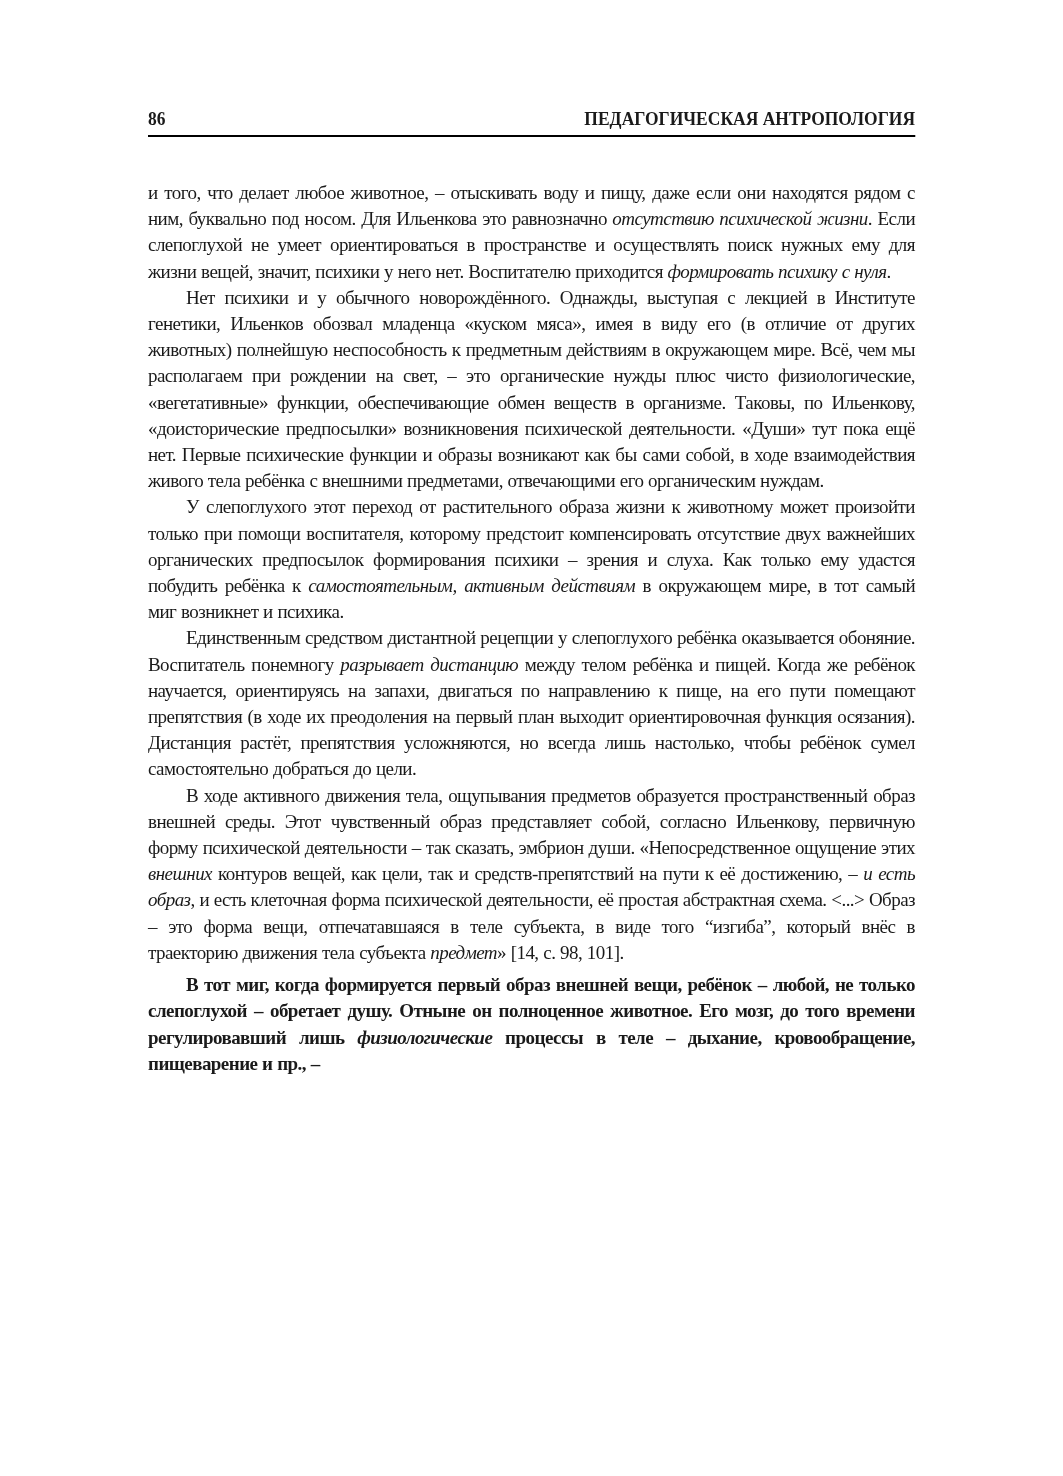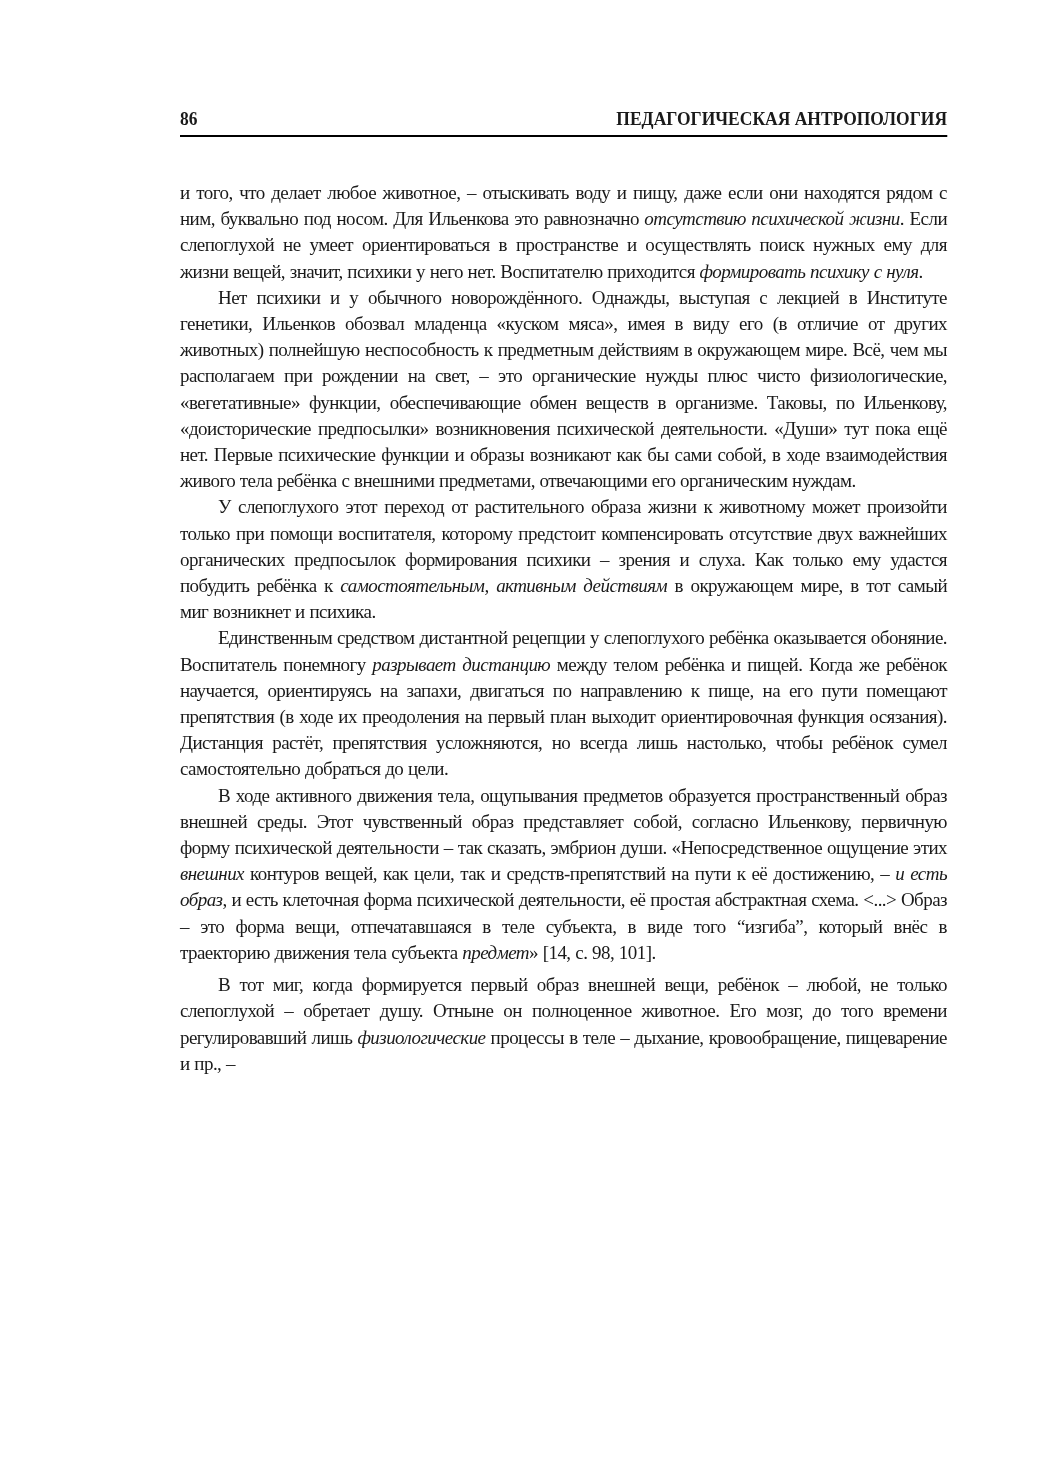--- a/index.html
+++ b/index.html
@@ -1,33 +1,33 @@
 <!DOCTYPE html>
 <html><head>
 <meta charset="utf-8">
 <style>
   html, body { margin: 0; padding: 0; background: #ffffff; }
   body { width: 1063px; height: 1476px; position: relative; overflow: hidden; }
   .page {
     position: absolute; left: 148px; top: 108px; width: 767px;
-    font-family: "Liberation Serif", serif; color: #1a1a1a; margin-left: 32px;
+    font-family: "Liberation Serif", serif; color: #1a1a1a;
   }
   .header {
     display: flex; justify-content: space-between; align-items: flex-end;
     font-weight: bold; font-size: 19px; line-height: 22px;
     padding-bottom: 5px; border-bottom: 2px solid #000;
     transform: scaleX(0.92); transform-origin: left bottom; width: 108.7%;
   }
   .body-text { margin-top: 43px; font-size: 19px; line-height: 26.2px; }
   .body-text p {
     margin: 0; text-align: justify; text-align-last: left;
     letter-spacing: -0.55px; word-spacing: 0.5px;
   }
   .body-text p.indent { text-indent: 38px; }
-  .body-text p.gap { margin-top: 6px; }
+  .body-text p.gap { margin-top: 6px; font-weight: bold; }
   em { font-style: italic; }
 </style>
 </head>
 <body>
 
 <div class="page">
   <div class="header">
     <span>86</span>
     <span>ПЕДАГОГИЧЕСКАЯ АНТРОПОЛОГИЯ</span>
   </div>

